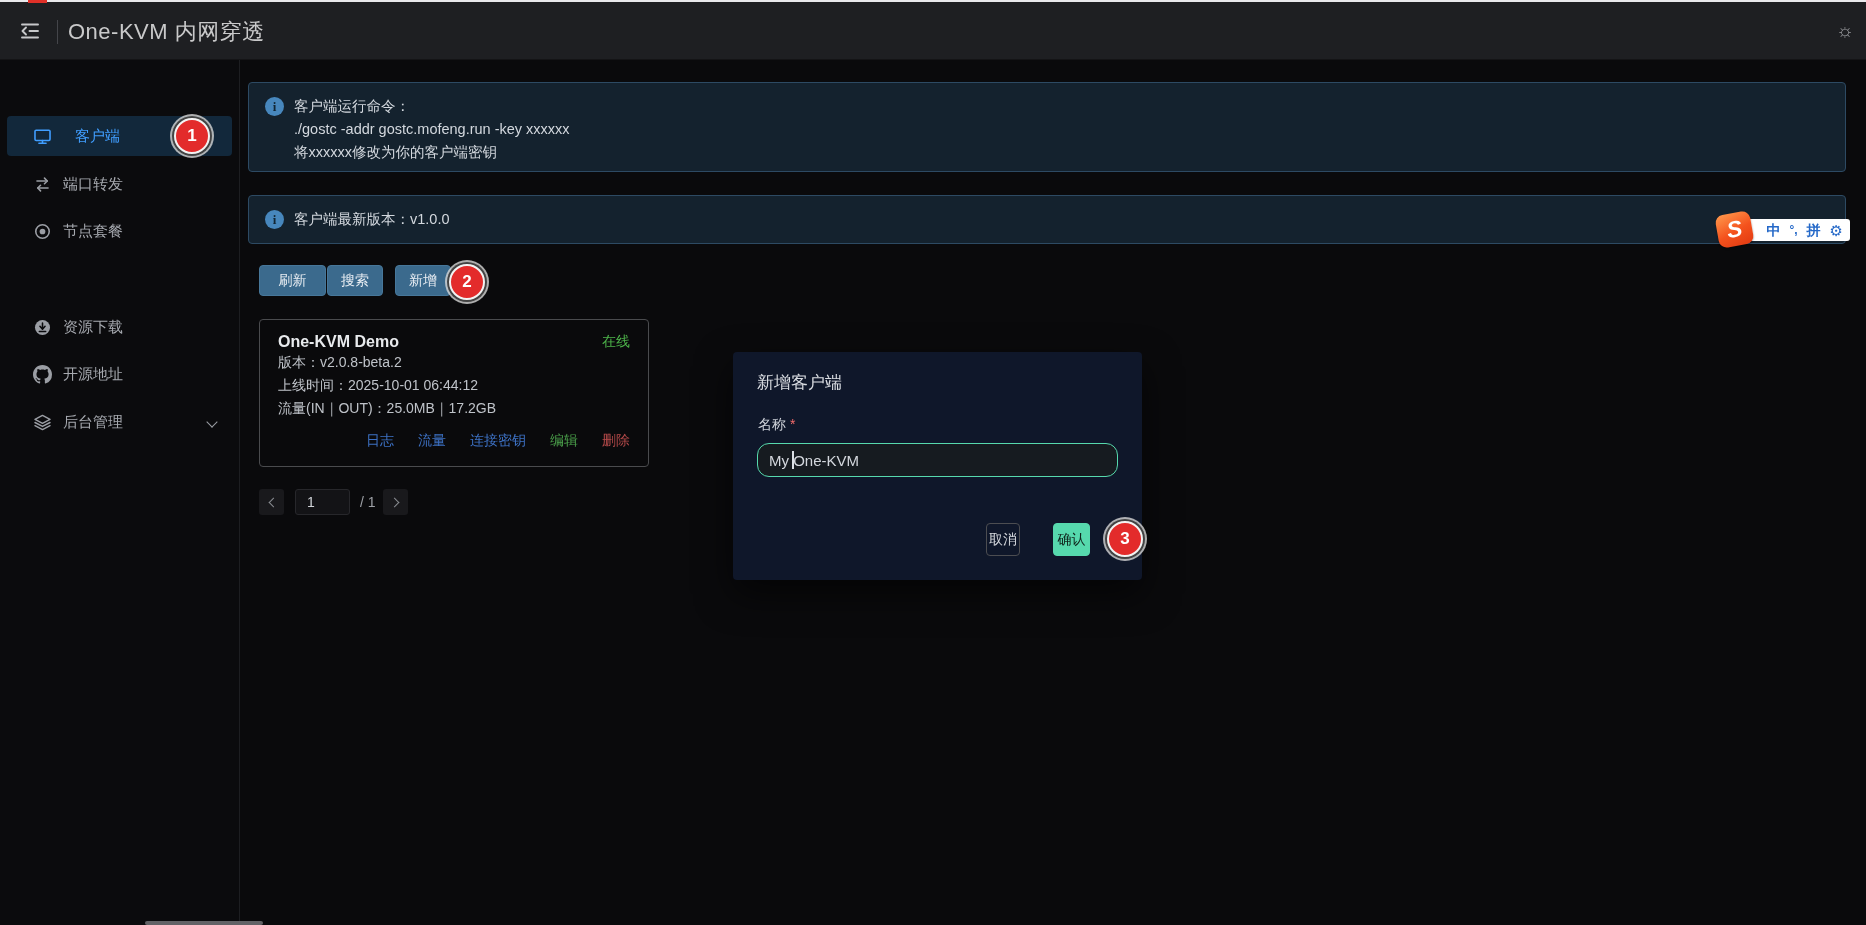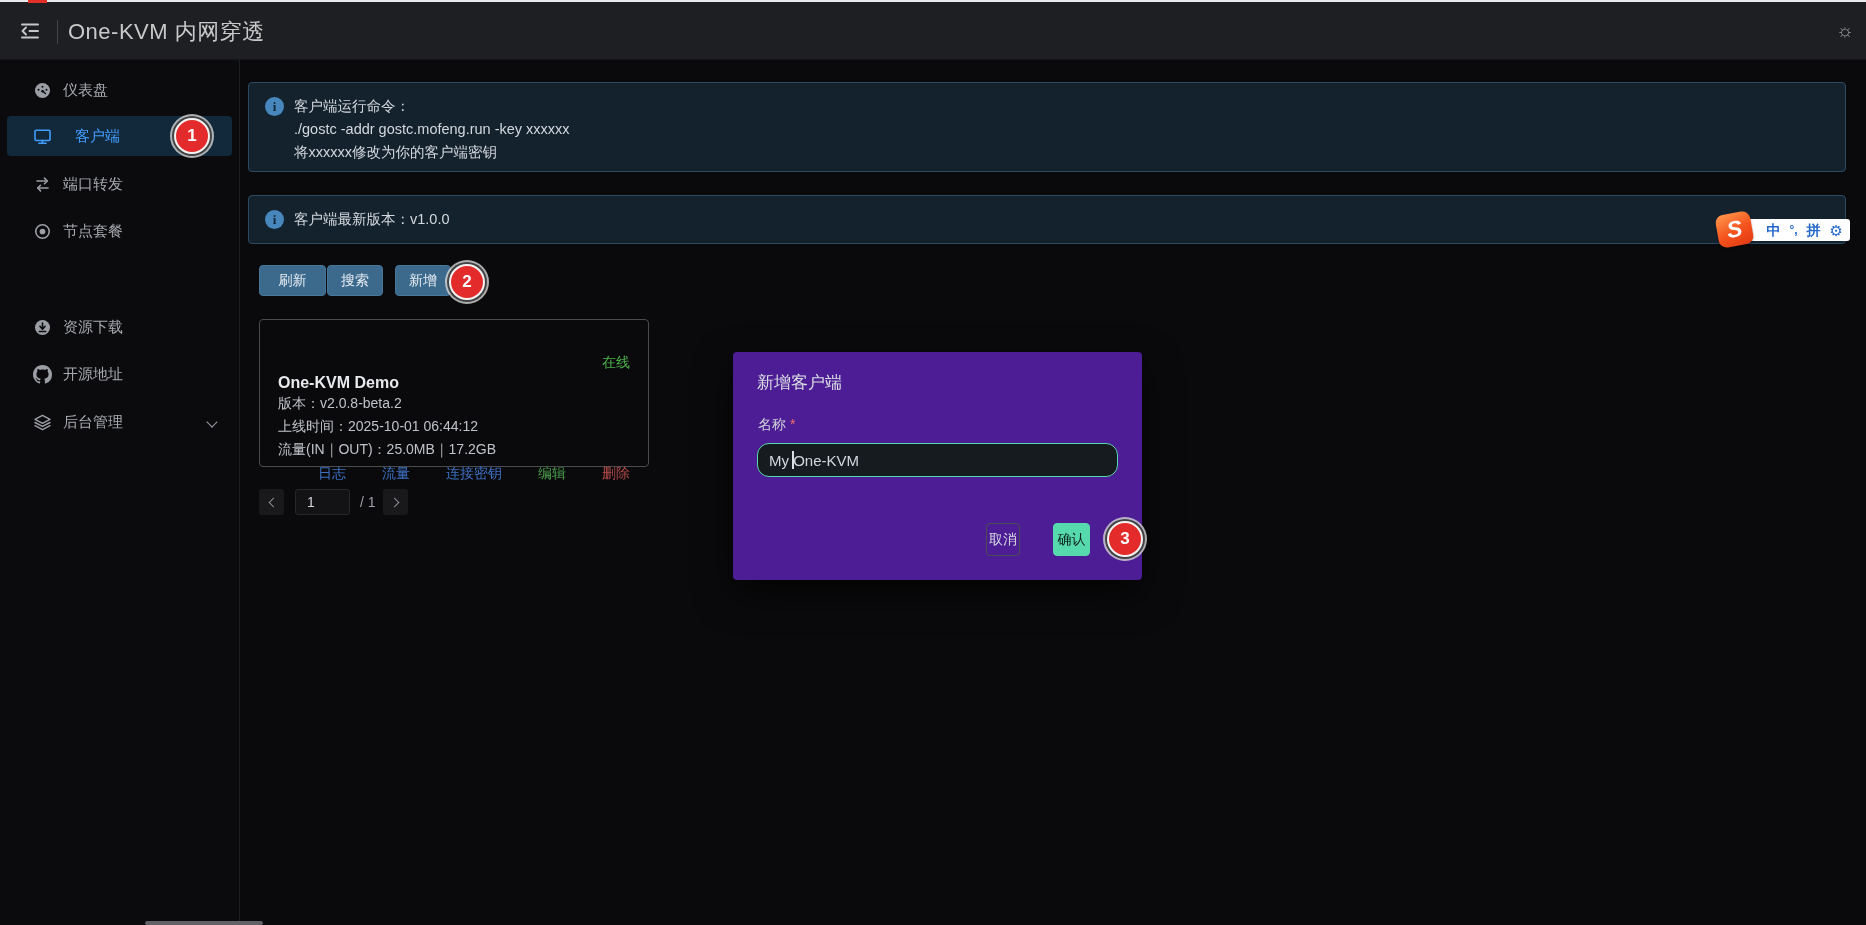--- a/index.html
+++ b/index.html
@@ -45,41 +45,41 @@
 
   
   .tb-btn { position:absolute; top:265px; height:31px; background:#3b6a8d; border:1px solid #47779a; border-radius:4px; color:#e9eef3; font-size:14px; display:flex; align-items:center; justify-content:center; cursor:pointer; }
   .tb-refresh { left:259px; width:67px; }
   .tb-search { left:327px; width:56px; }
   .tb-add { left:395px; width:56px; }
 
   
   .card { position:absolute; left:259px; top:319px; width:390px; height:148px; border:1px solid #4a4b4e; border-radius:4px; padding:13px 18px 10px 18px; background:#0a0a0c; }
   .card-head { display:flex; justify-content:space-between; align-items:center; }
-  .card-name { font-size:16px; font-weight:bold; color:#e8eaed;margin-top:41px; }
+  .card-name { font-size:16px; font-weight:bold; color:#e8eaed; }
   .card-status { font-size:14px; color:#4db34a; }
   .card-rows { font-size:14px; color:#bfc3c9; }
   .card-row { line-height:23px; }
-  .card-actions { display:flex; justify-content:flex-end; gap:36px; margin-top:4px; font-size:14px; }
+  .card-actions { display:flex; justify-content:flex-end; gap:24px; margin-top:12px; font-size:14px; }
   .lnk { cursor:pointer; }
   .lnk-blue { color:#3d71c4; }
   .lnk-green { color:#4a9e4a; }
   .lnk-red { color:#b54a4a; }
 
   
   .pg-btn { position:absolute; top:489px; width:25px; height:26px; background:#19191c; border-radius:3px; display:flex; align-items:center; justify-content:center; cursor:pointer; }
   .pg-prev { left:259px; } .pg-next { left:383px; }
   .pg-chev { width:7px; height:7px; border-left:1.6px solid #8a8d92; border-bottom:1.6px solid #8a8d92; }
   .pg-prev .pg-chev { transform:rotate(45deg); margin-left:3px; }
   .pg-next .pg-chev { transform:rotate(225deg); margin-right:3px; }
   .pg-input { position:absolute; left:295px; top:489px; width:55px; height:26px; background:#131316; border:1px solid #27272b; border-radius:3px; color:#d0d3d8; font-size:14px; padding-left:11px; outline:none; }
   .pg-total { position:absolute; left:360px; top:494px; font-size:14px; color:#9da0a6; }
 
   
-  .modal { position:absolute; left:733px; top:352px; width:409px; height:228px; background:#4c1d95; border-radius:4px; box-shadow:0 14px 36px rgba(0,0,0,.6); z-index:10;padding-left:48px; }
+  .modal { position:absolute; left:733px; top:352px; width:409px; height:228px; background:#0f172a; border-radius:4px; box-shadow:0 14px 36px rgba(0,0,0,.6); z-index:10;padding-left:48px; }
   .modal-title { position:absolute; left:24px; top:19px; font-size:17px; color:#dadde2; }
   .modal-label { position:absolute; left:25px; top:64px; font-size:14px; color:#ced2d9; }
   .req-mark { color:#f56c6c; margin-left:4px; }
   .name-input-wrap { position:absolute; left:24px; top:91px; width:361px; height:34px; }
   .name-input { width:100%; height:100%; background:#161b20; border:1.5px solid #56d9ad; border-radius:12px; color:#d3d7dd; font-size:15px; padding-left:11px; outline:none; font-family:"Liberation Sans","DejaVu Sans",sans-serif; }
   .caret { position:absolute; left:35px; top:8px; width:1.5px; height:18px; background:#dbe0e6; }
   .dlg-btn { position:absolute; top:171px; height:33px; border-radius:4px; font-size:14px; display:flex; align-items:center; justify-content:center; cursor:pointer; }
   .dlg-cancel { left:253px; width:34px; background:transparent; border:1px solid #4c4d51; color:#d6d9de; }
   .dlg-confirm { left:320px; width:37px; background:#56d9ad; border:1px solid #56d9ad; color:#10241c; }
 
@@ -108,33 +108,20 @@
       </svg>
     </div>
     <div class="hdr-divider"></div>
     <div class="app-title">One-KVM 内网穿透</div>
     <div class="theme-btn"></div>
   </div>
   <div class="top-line"></div>
   <div class="top-red"></div>
 
   <div class="sidebar">
-    <div class="menu-item" style="top:10px">
-      <span class="mi-icon">
-        <svg width="19" height="19" viewBox="0 0 24 24">
-            <circle cx="12" cy="12" r="9.5" fill="currentColor"></circle>
-            <circle cx="7" cy="11" r="1.3" fill="#0b0b0d"></circle>
-            <circle cx="12" cy="7.2" r="1.3" fill="#0b0b0d"></circle>
-            <circle cx="17" cy="11" r="1.3" fill="#0b0b0d"></circle>
-            <path d="M12 12.5l3.6 3.2" stroke="#0b0b0d" stroke-width="1.8" stroke-linecap="round"></path>
-            <circle cx="12" cy="13" r="1.6" fill="#0b0b0d"></circle>
-          </svg>
-      </span>
-      <span class="mi-label">仪表盘</span>
-    </div>
     <div class="menu-item active" style="top:56px">
       <span class="mi-icon">
         <svg width="19" height="19" viewBox="0 0 24 24" fill="none" stroke="currentColor" stroke-width="2" stroke-linecap="round">
             <rect x="2.5" y="4" width="19" height="13" rx="1.5"></rect>
             <path d="M12 17v3.5"></path>
             <path d="M7.5 20.5h9"></path>
           </svg>
       </span>
       <span class="mi-label">客户端</span>
     </div>

